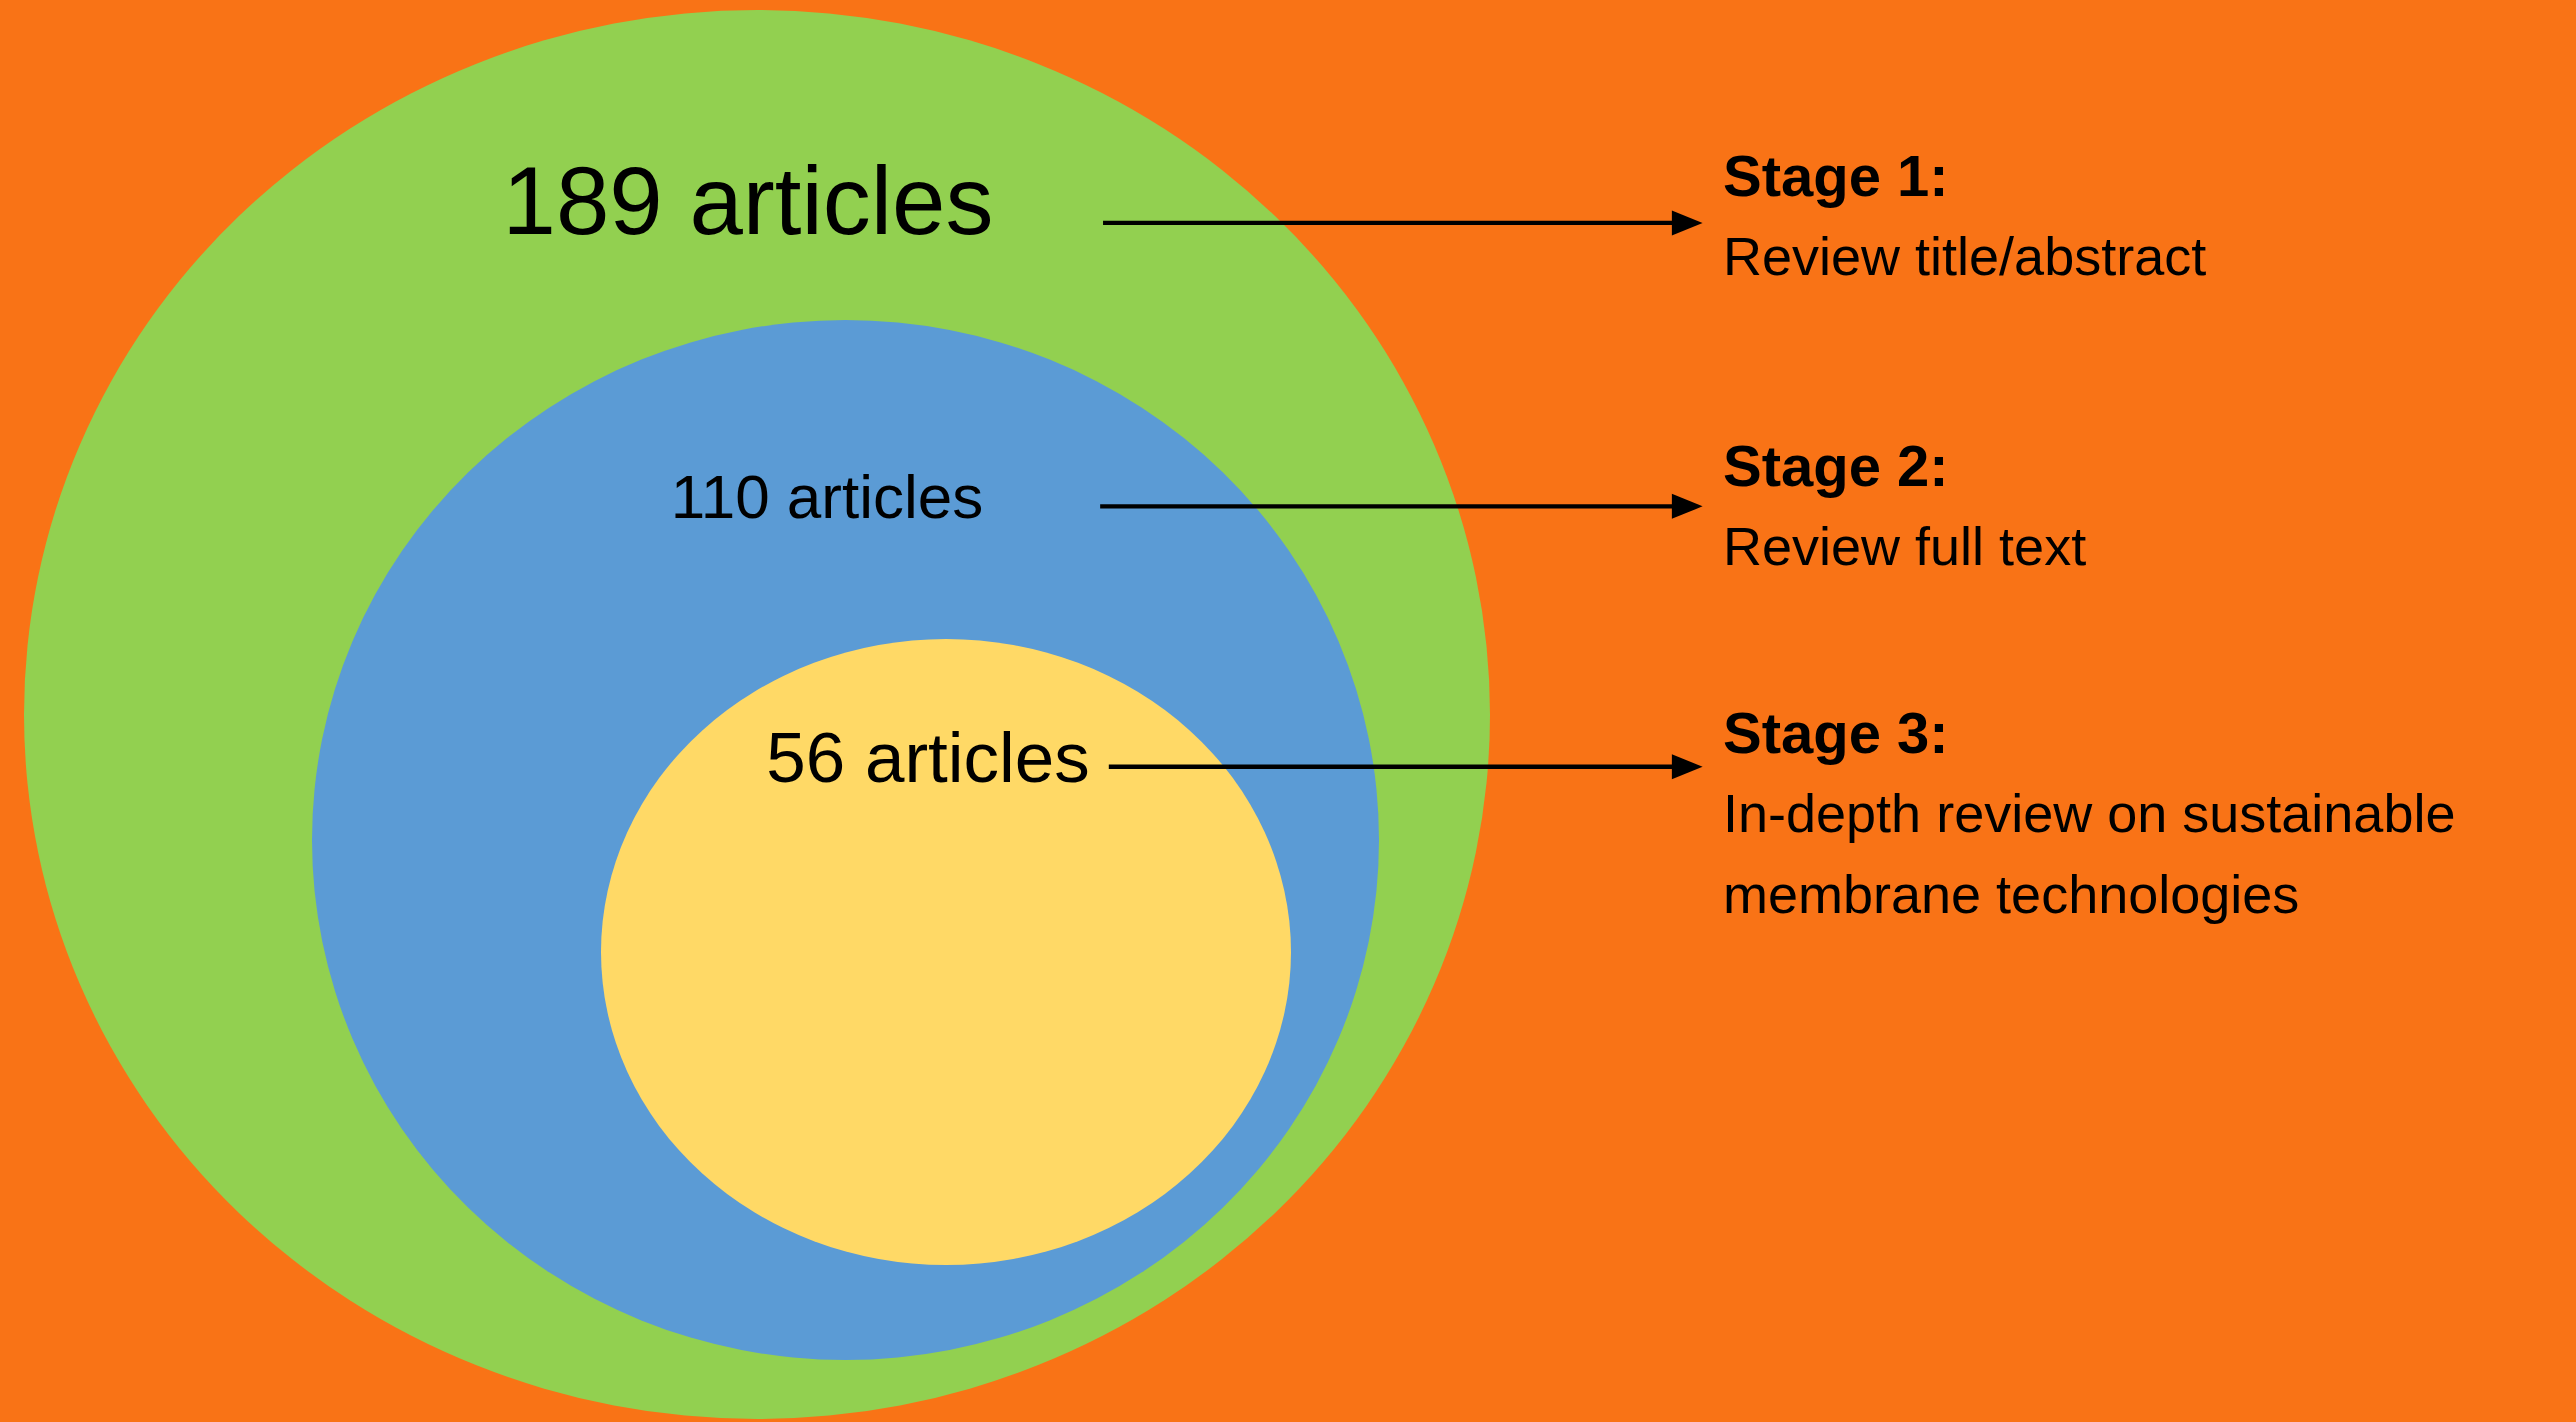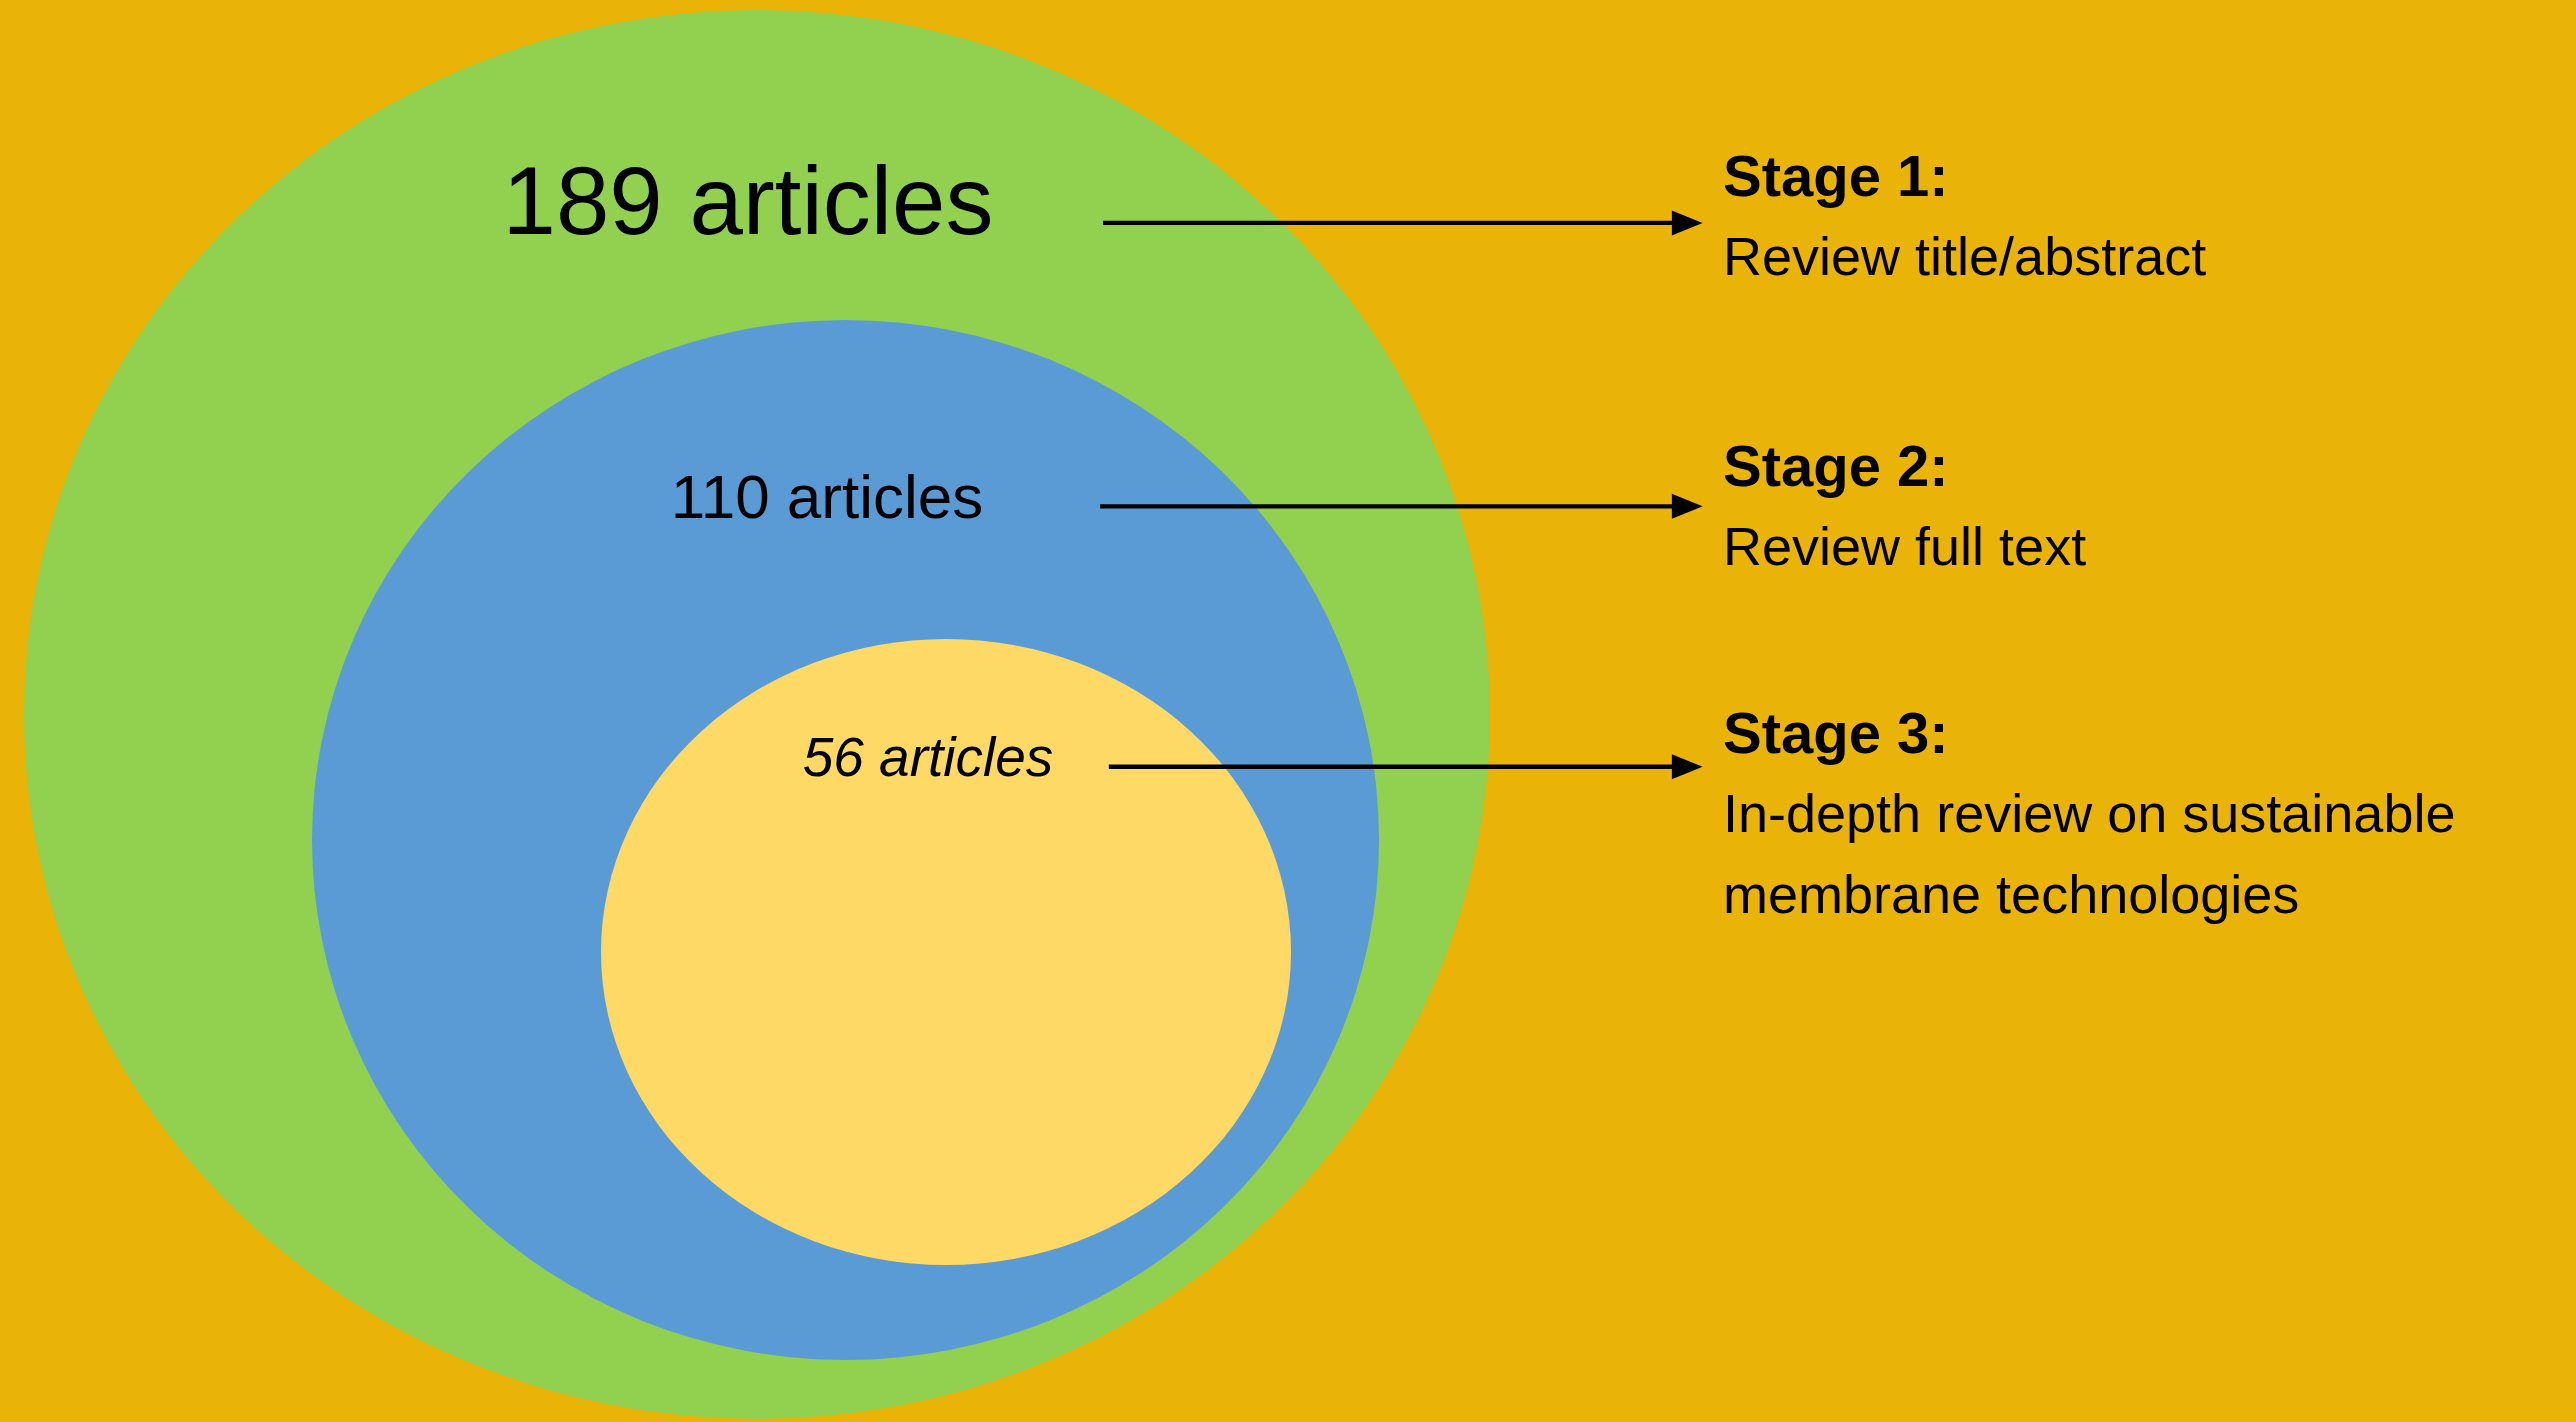--- a/index.html
+++ b/index.html
@@ -5,41 +5,41 @@
   html, body {
     margin: 0;
     padding: 0;
     background: #ffffff;
     font-family: "Liberation Sans", sans-serif;
   }
   .page {
     position: relative;
     width: 2576px;
     height: 1423px;
-    background: #eab308;
+    background: #f97316;
     overflow: hidden;
   }
   .circle {
     position: absolute;
     border-radius: 50%;
   }
   .circle-outer  { left: 24px;  top: 9.6px;  width: 1466px; height: 1409px; background: #92D050; }
   .circle-middle { left: 312px; top: 320px; width: 1067px; height: 1040px; background: #5B9BD5; }
   .circle-inner  { left: 601px; top: 639px; width: 690px;  height: 626px;  background: #FFD966; }
 
   .circle-label {
     position: absolute;
     transform: translate(-50%, -50%);
     color: #000000;
     white-space: nowrap;
     line-height: 1;
   }
   .label-outer  { left: 748px; top: 201px; font-size: 96px; }
   .label-middle { left: 827px; top: 497px; font-size: 62px; }
-  .label-inner  { left: 928px; top: 757px; font-size: 55px; font-style: italic; }
+  .label-inner  { left: 928px; top: 757px; font-size: 71px; }
 
   .arrows-layer {
     position: absolute;
     left: 0; top: 0;
     width: 2576px; height: 1423px;
   }
 
   .stage-block {
     position: absolute;
     left: 1723px;

